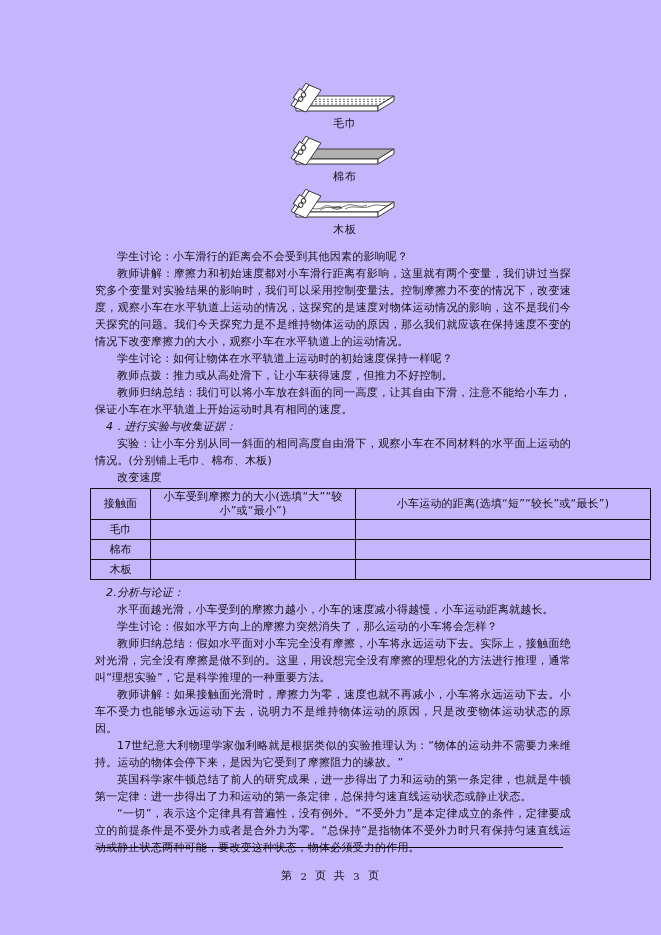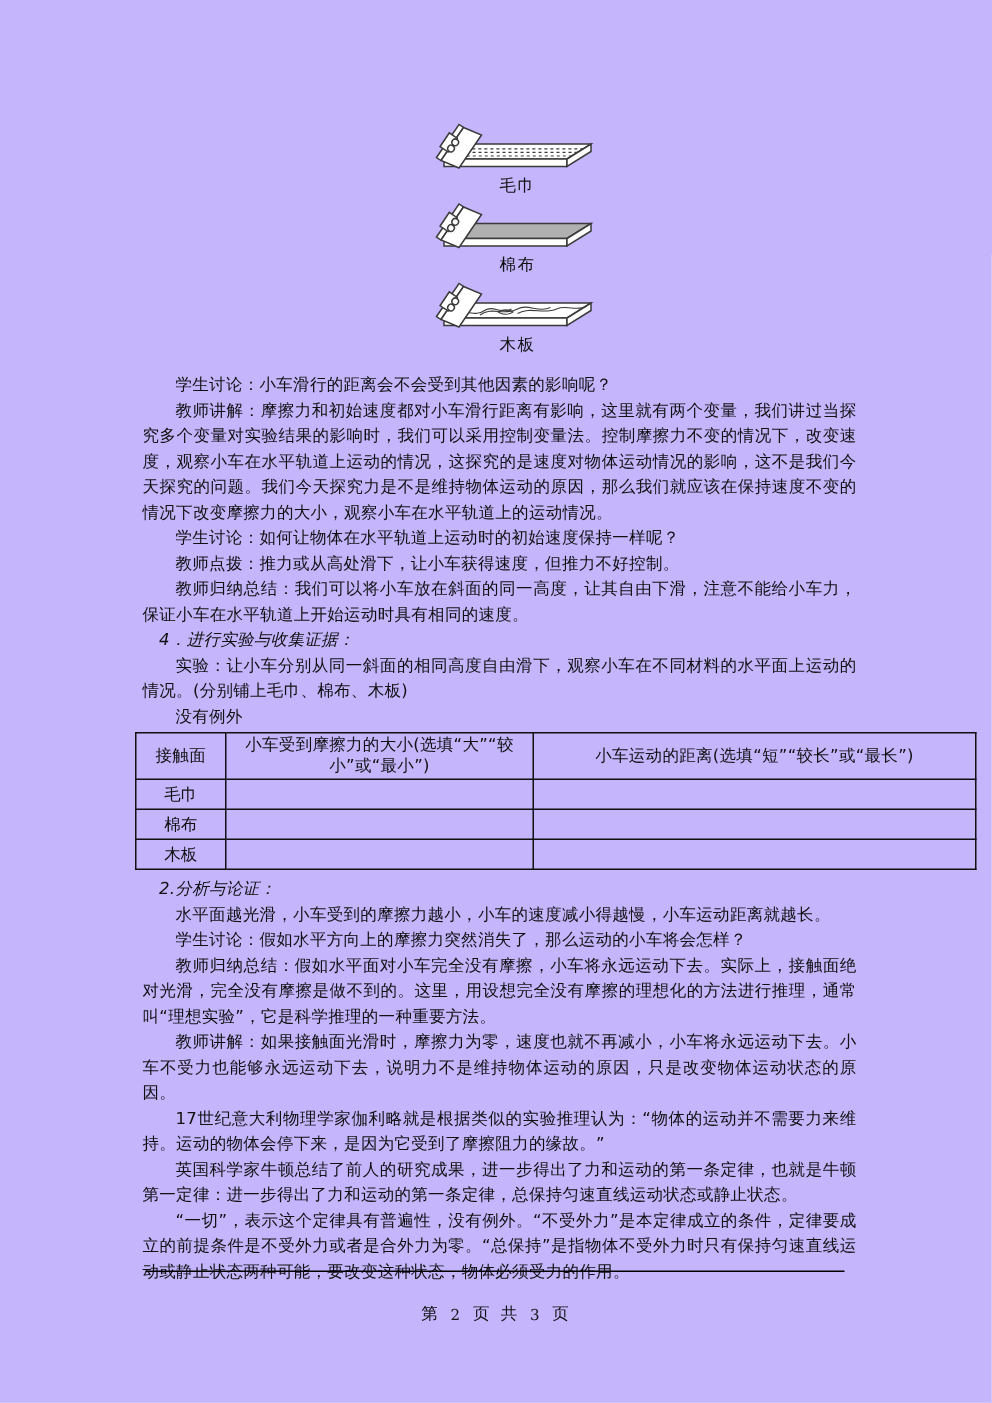--- a/index.html
+++ b/index.html
@@ -111,21 +111,21 @@
   </div>
 
   <div class="content">
     <p class="indent2">学生讨论：小车滑行的距离会不会受到其他因素的影响呢？</p>
     <p class="indent2">教师讲解：摩擦力和初始速度都对小车滑行距离有影响，这里就有两个变量，我们讲过当探究多个变量对实验结果的影响时，我们可以采用控制变量法。控制摩擦力不变的情况下，改变速度，观察小车在水平轨道上运动的情况，这探究的是速度对物体运动情况的影响，这不是我们今天探究的问题。我们今天探究力是不是维持物体运动的原因，那么我们就应该在保持速度不变的情况下改变摩擦力的大小，观察小车在水平轨道上的运动情况。</p>
     <p class="indent2">学生讨论：如何让物体在水平轨道上运动时的初始速度保持一样呢？</p>
     <p class="indent2">教师点拨：推力或从高处滑下，让小车获得速度，但推力不好控制。</p>
     <p class="indent2">教师归纳总结：我们可以将小车放在斜面的同一高度，让其自由下滑，注意不能给小车力，保证小车在水平轨道上开始运动时具有相同的速度。</p>
     <p class="indent1">4．进行实验与收集证据：</p>
     <p class="indent2">实验：让小车分别从同一斜面的相同高度自由滑下，观察小车在不同材料的水平面上运动的情况。(分别铺上毛巾、棉布、木板)</p>
-    <p class="indent2">没有例外</p>
+    <p class="indent2">改变速度</p>
 
     <table class="exp">
       <colgroup>
           <col class="c1">
           <col class="c2">
           <col class="c3">
         </colgroup>
       <thead>
         <tr>
           <th>接触面</th>

